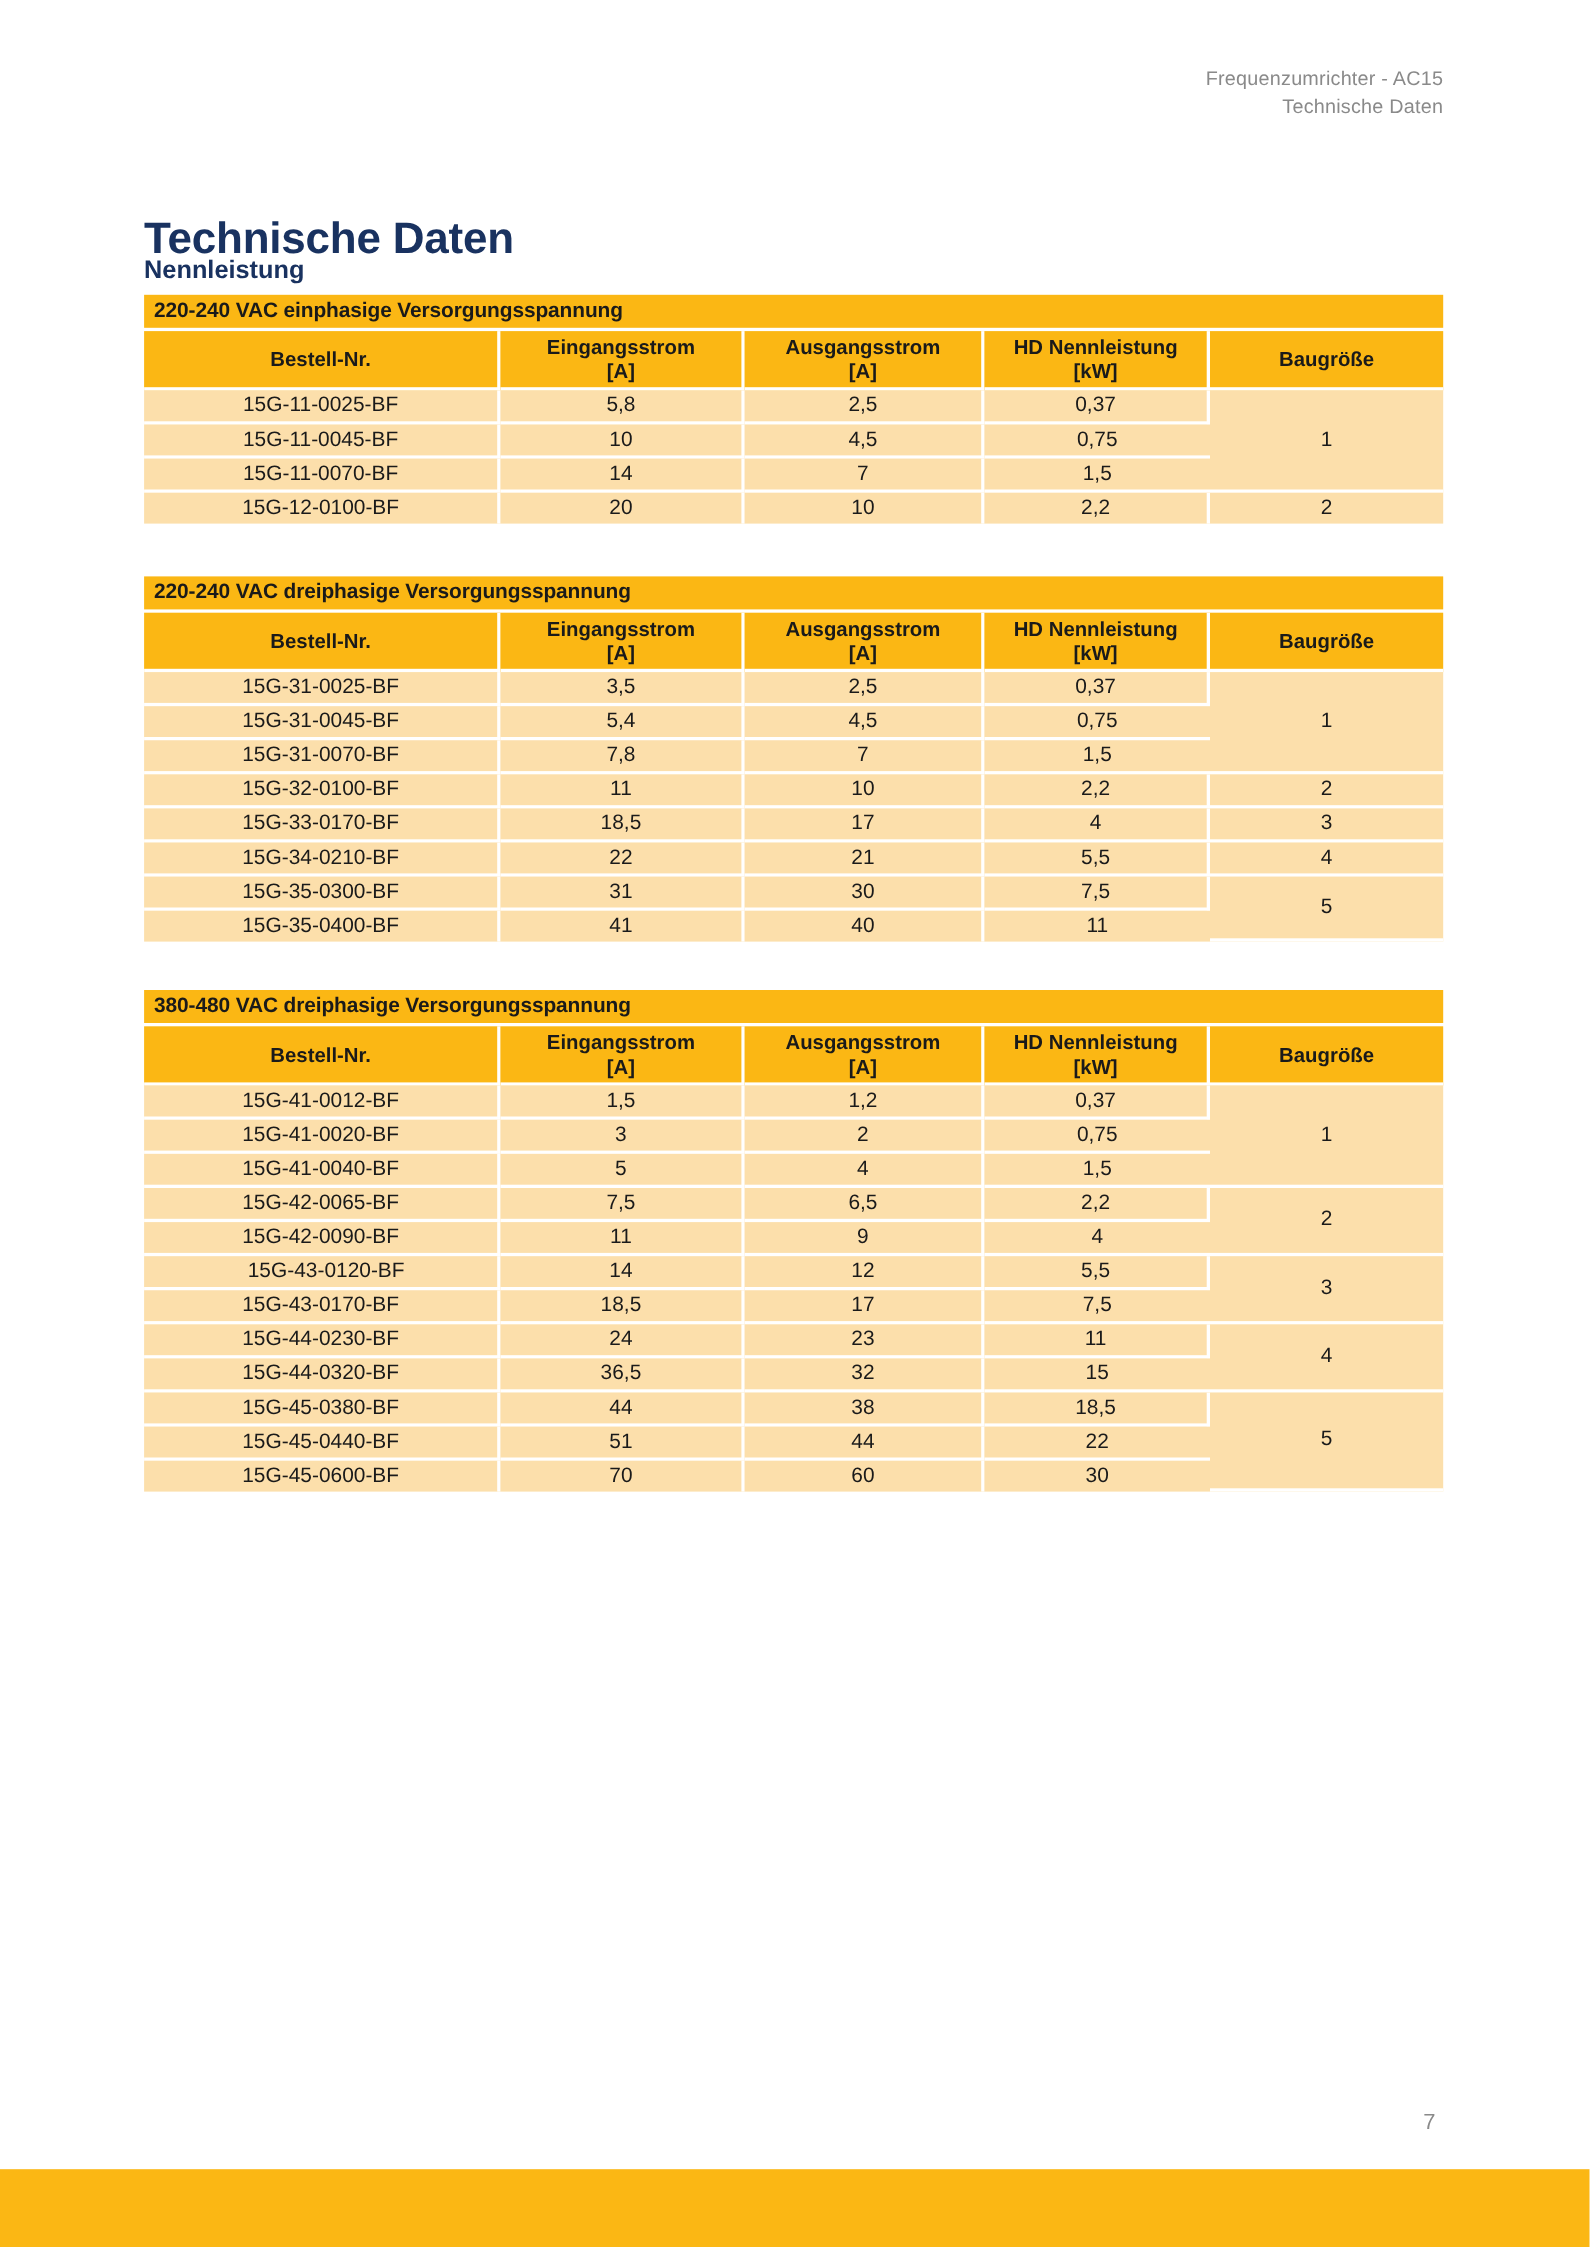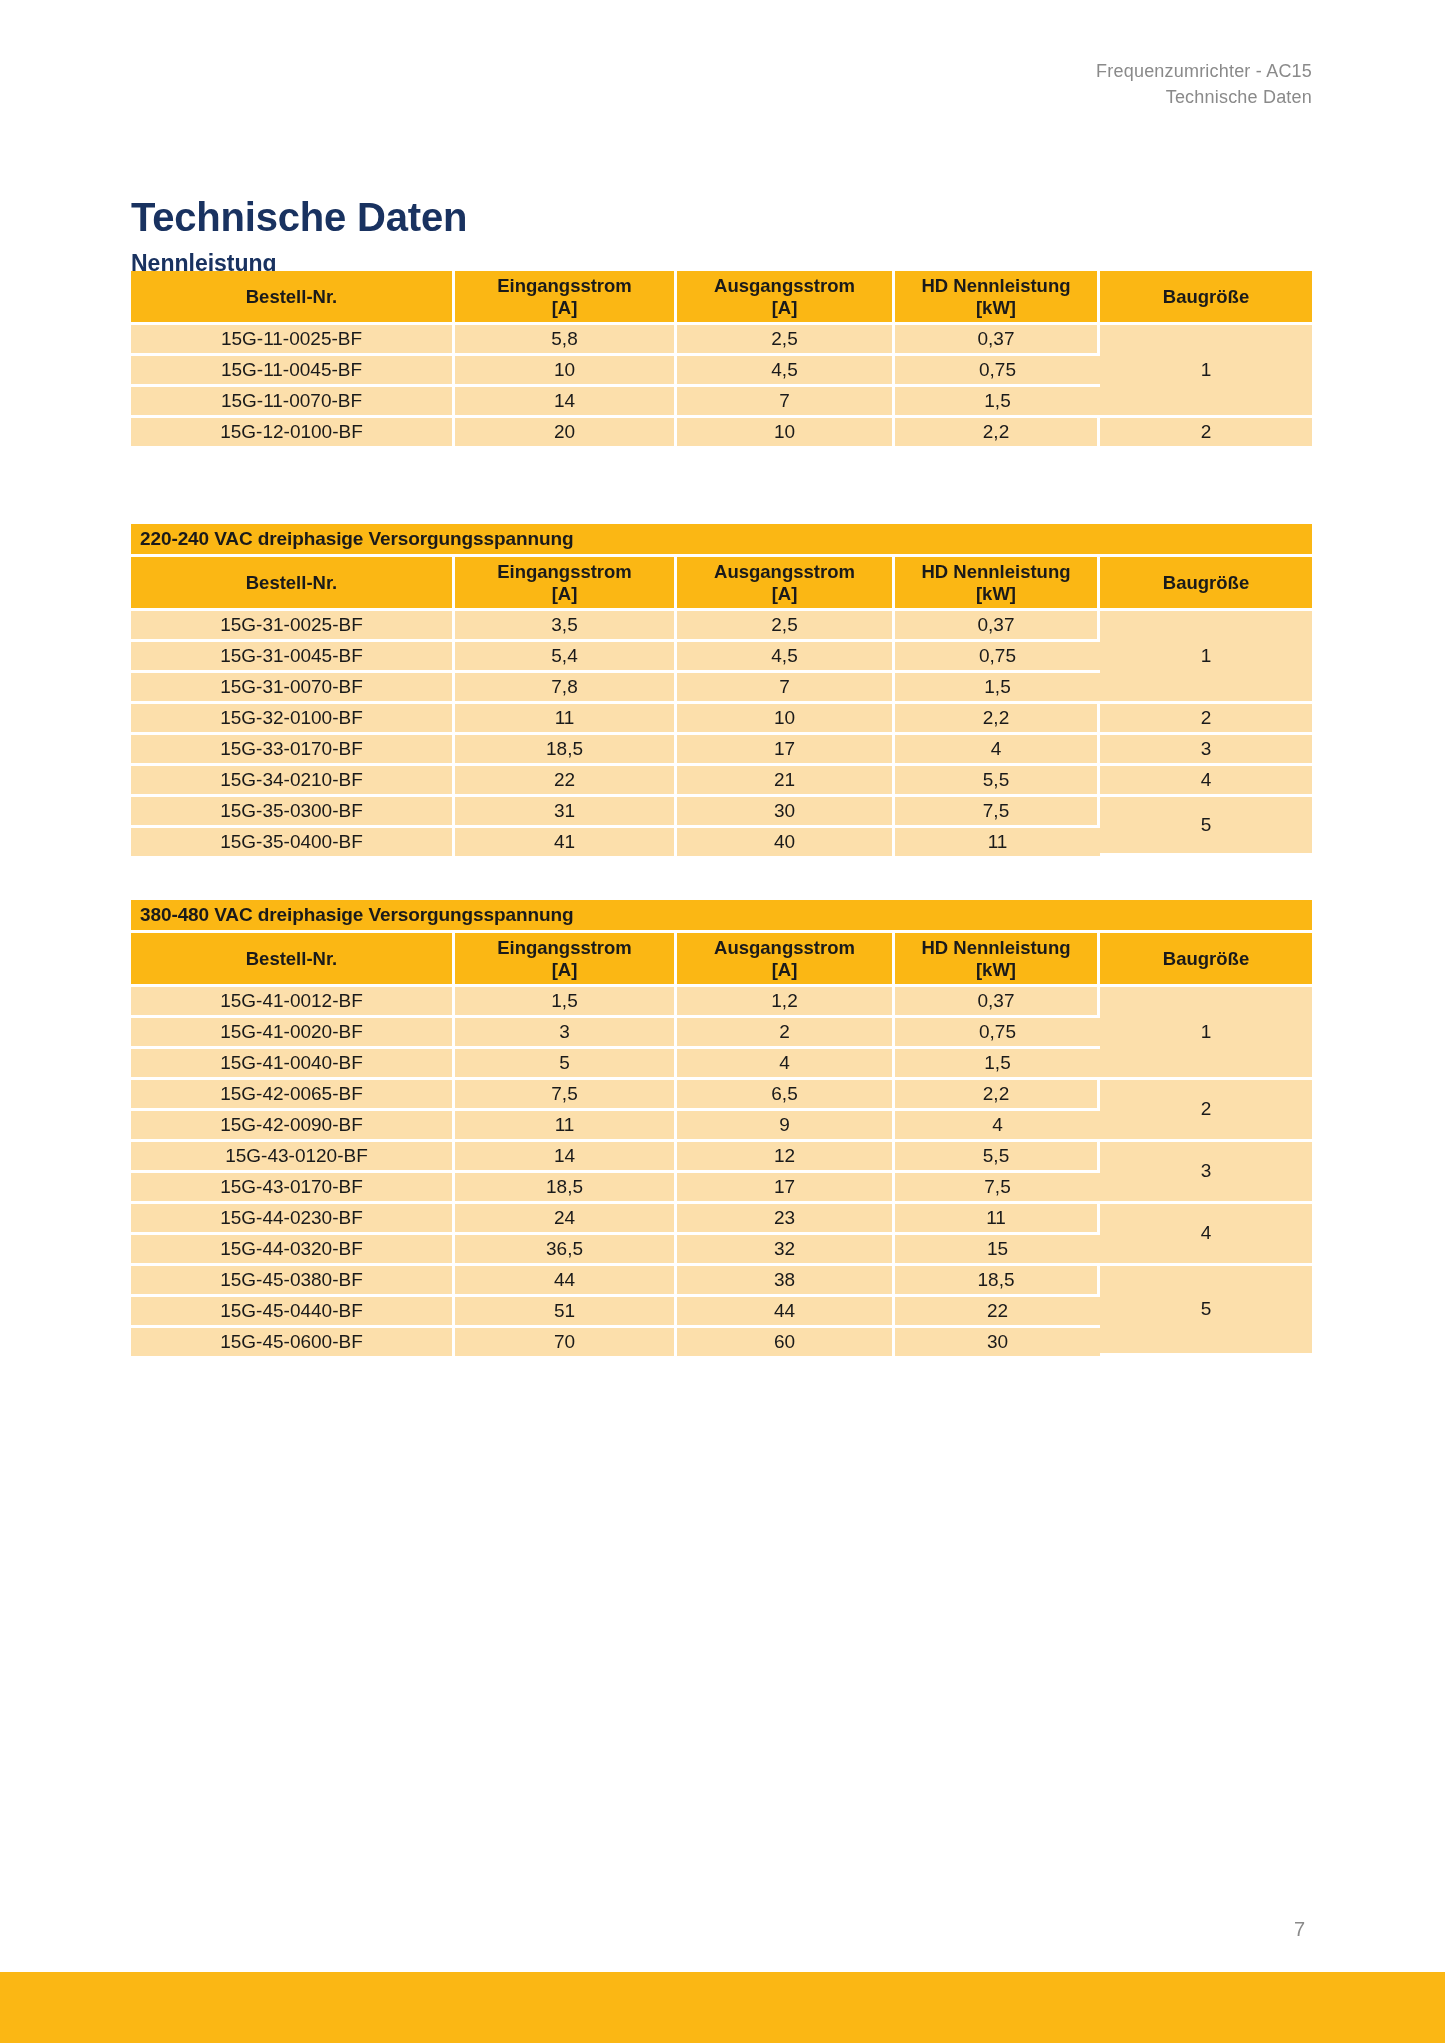--- a/index.html
+++ b/index.html
@@ -36,21 +36,21 @@
     position: absolute;
     top: 170px;
     left: 131px;
     font-size: 40px;
     color: #193260;
     letter-spacing: -0.2px;
     line-height: 1;
   }
   .page-subtitle {
     position: absolute;
-    top: 233px;
+    top: 215px;
     left: 131px;
     font-size: 23px;
     font-weight: bold;
     color: #193260;
     line-height: 1;
   }
 
   
   .table-block {
     position: absolute;
@@ -139,20 +139,21 @@
 <div class="doc-header">
   <div class="line">Frequenzumrichter - AC15</div>
   <div class="line">Technische Daten</div>
 </div>
 
 <h1 class="page-title">Technische Daten</h1>
 <h2 class="page-subtitle">Nennleistung</h2>
 
 <div id="tables-root">
     <div class="table-block" style="top: 268px;">
+      <div class="band">220-240 VAC einphasige Versorgungsspannung</div>
       <table class="spec">
         <colgroup>
           <col class="c0">
           <col class="c1">
           <col class="c2">
           <col class="c3">
           <col class="c4">
         </colgroup>
         <thead>
           <tr>

